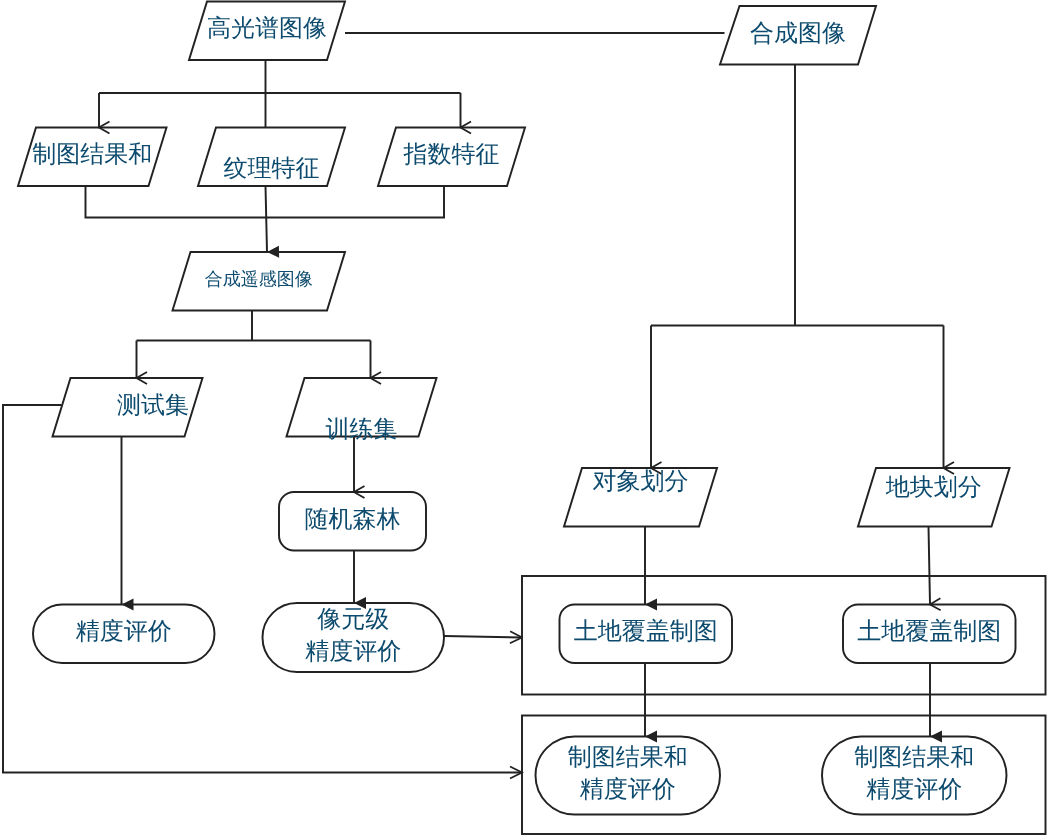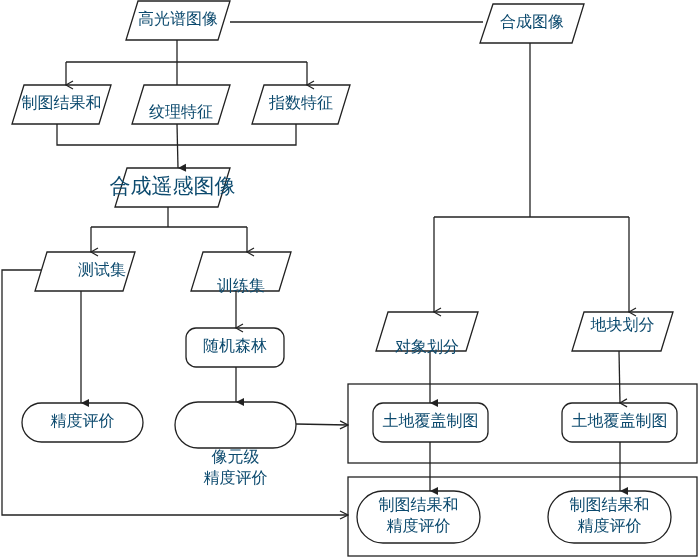--- a/index.html
+++ b/index.html
@@ -73,30 +73,30 @@
     <line x1="430" y1="442" x2="430" y2="491" marker-end="url(#ahf)"></line>
     <line x1="620" y1="442" x2="620" y2="491" marker-end="url(#ahf)"></line>
   </g>
 </svg>
 
 <div class="lbl" style="left:126px;top:1px;width:104px;height:39px;">高光谱图像</div>
 <div class="lbl" style="left:480px;top:4px;width:104px;height:39px;">合成图像</div>
 <div class="lbl" style="left:12px;top:85px;width:99px;height:39px;">制图结果和</div>
 <div class="lbl" style="left:132px;top:85px;width:98px;height:56px;">纹理特征</div>
 <div class="lbl" style="left:252px;top:85px;width:98px;height:39px;text-align:center;">指数特征</div>
-<div class="lbl" style="left:115px;top:168px;width:115px;height:39px;font-size:21px;">合成遥感图像</div>
+<div class="lbl" style="left:115px;top:168px;width:115px;height:39px;font-size:12px;">合成遥感图像</div>
 <div class="lbl" style="left:52px;top:252px;width:100px;height:39px;">测试集</div>
 <div class="lbl" style="left:191px;top:268px;width:100px;height:39px;">训练集</div>
 <div class="lbl" style="left:186px;top:328px;width:98px;height:39px;">随机森林</div>
 <div class="lbl" style="left:22px;top:403px;width:121px;height:39px;">精度评价</div>
-<div class="lbl" style="left:175px;top:402px;width:121px;height:46px;flex-direction:column;margin-top:44px;">
+<div class="lbl" style="left:175px;top:402px;width:121px;height:46px;flex-direction:column;">
   <span>像元级</span>
   <span>精度评价</span>
 </div>
-<div class="lbl" style="left:376px;top:320px;width:102px;height:57px;">对象划分</div>
+<div class="lbl" style="left:376px;top:294px;width:102px;height:57px;">对象划分</div>
 <div class="lbl" style="left:572px;top:312px;width:101px;height:28px;">地块划分</div>
 <div class="lbl" style="left:373px;top:403px;width:115px;height:39px;">土地覆盖制图</div>
 <div class="lbl" style="left:562px;top:403px;width:115px;height:39px;">土地覆盖制图</div>
 <div class="lbl" style="left:357px;top:491px;width:123px;height:52px;flex-direction:column;">
   <span>制图结果和</span>
   <span>精度评价</span>
 </div>
 <div class="lbl" style="left:548px;top:491px;width:123px;height:52px;flex-direction:column;">
   <span>制图结果和</span>
   <span>精度评价</span>

